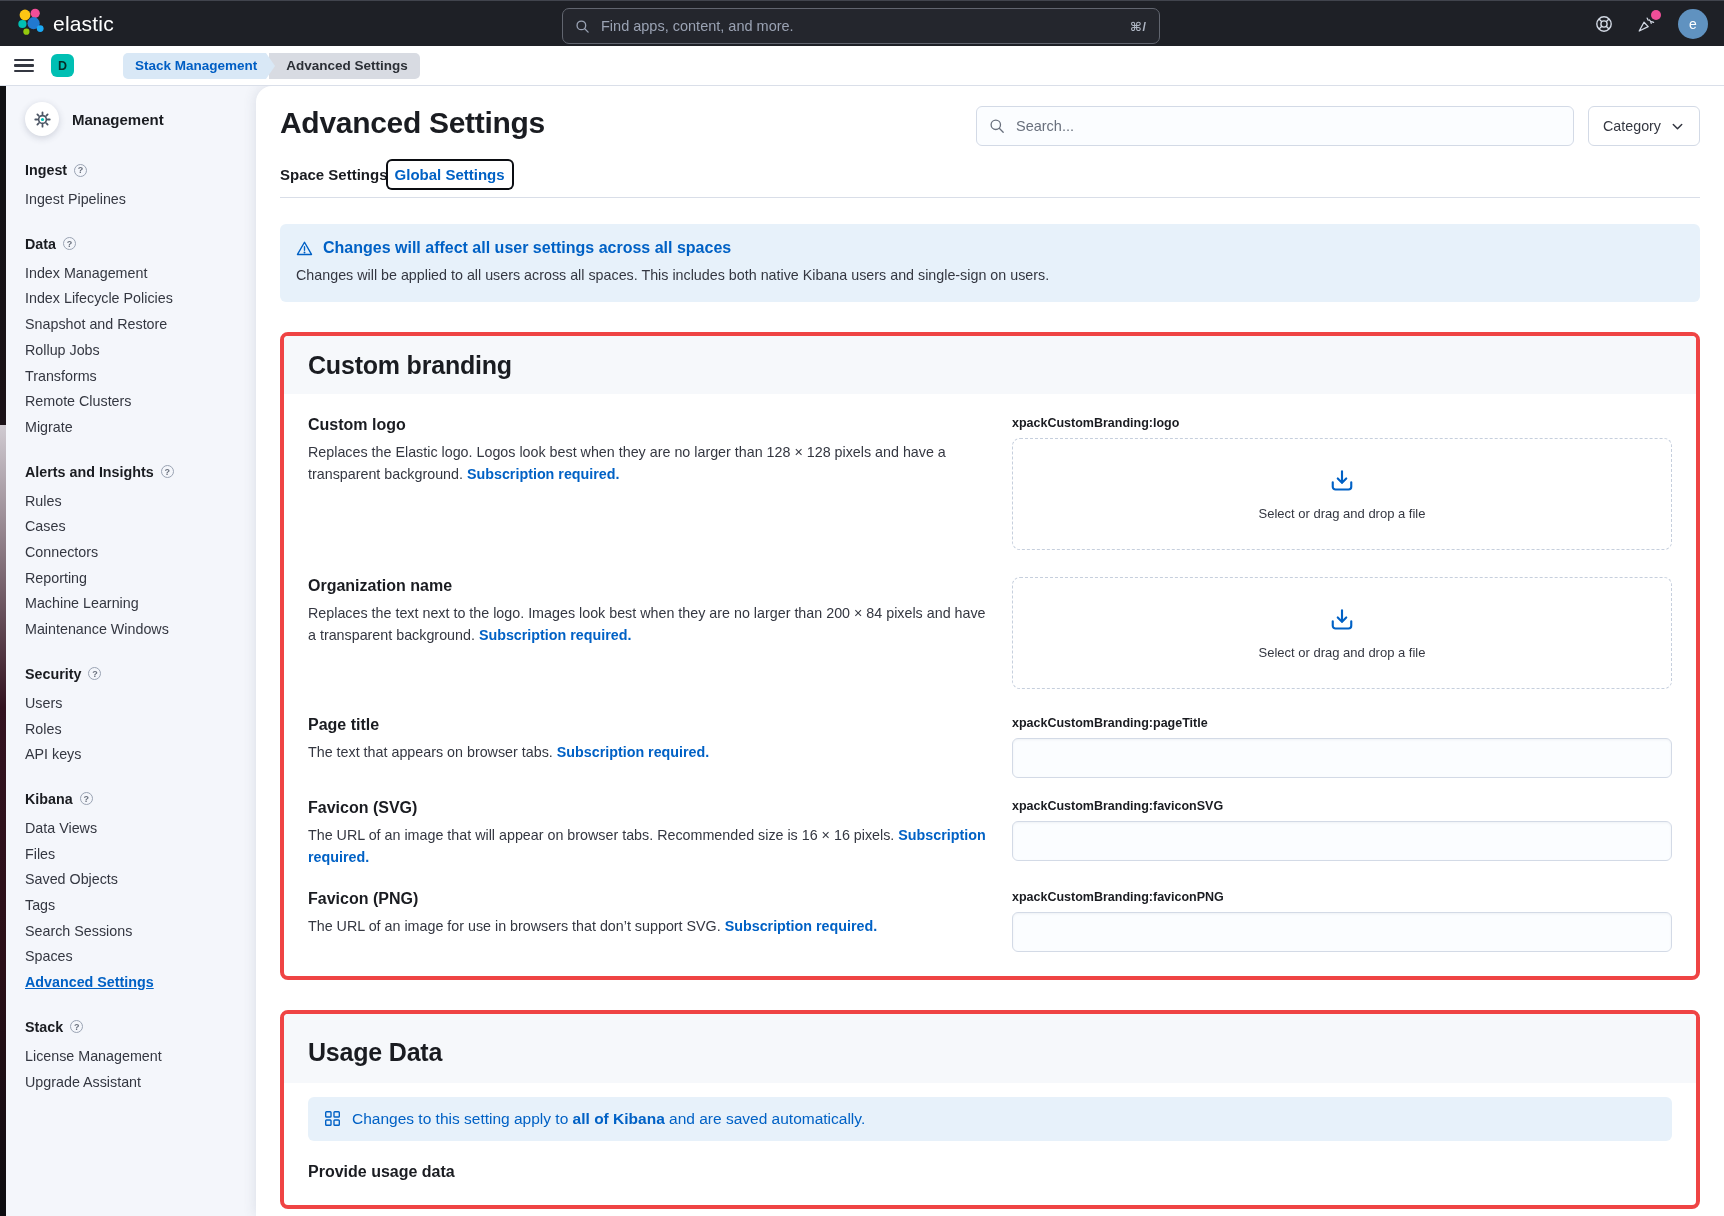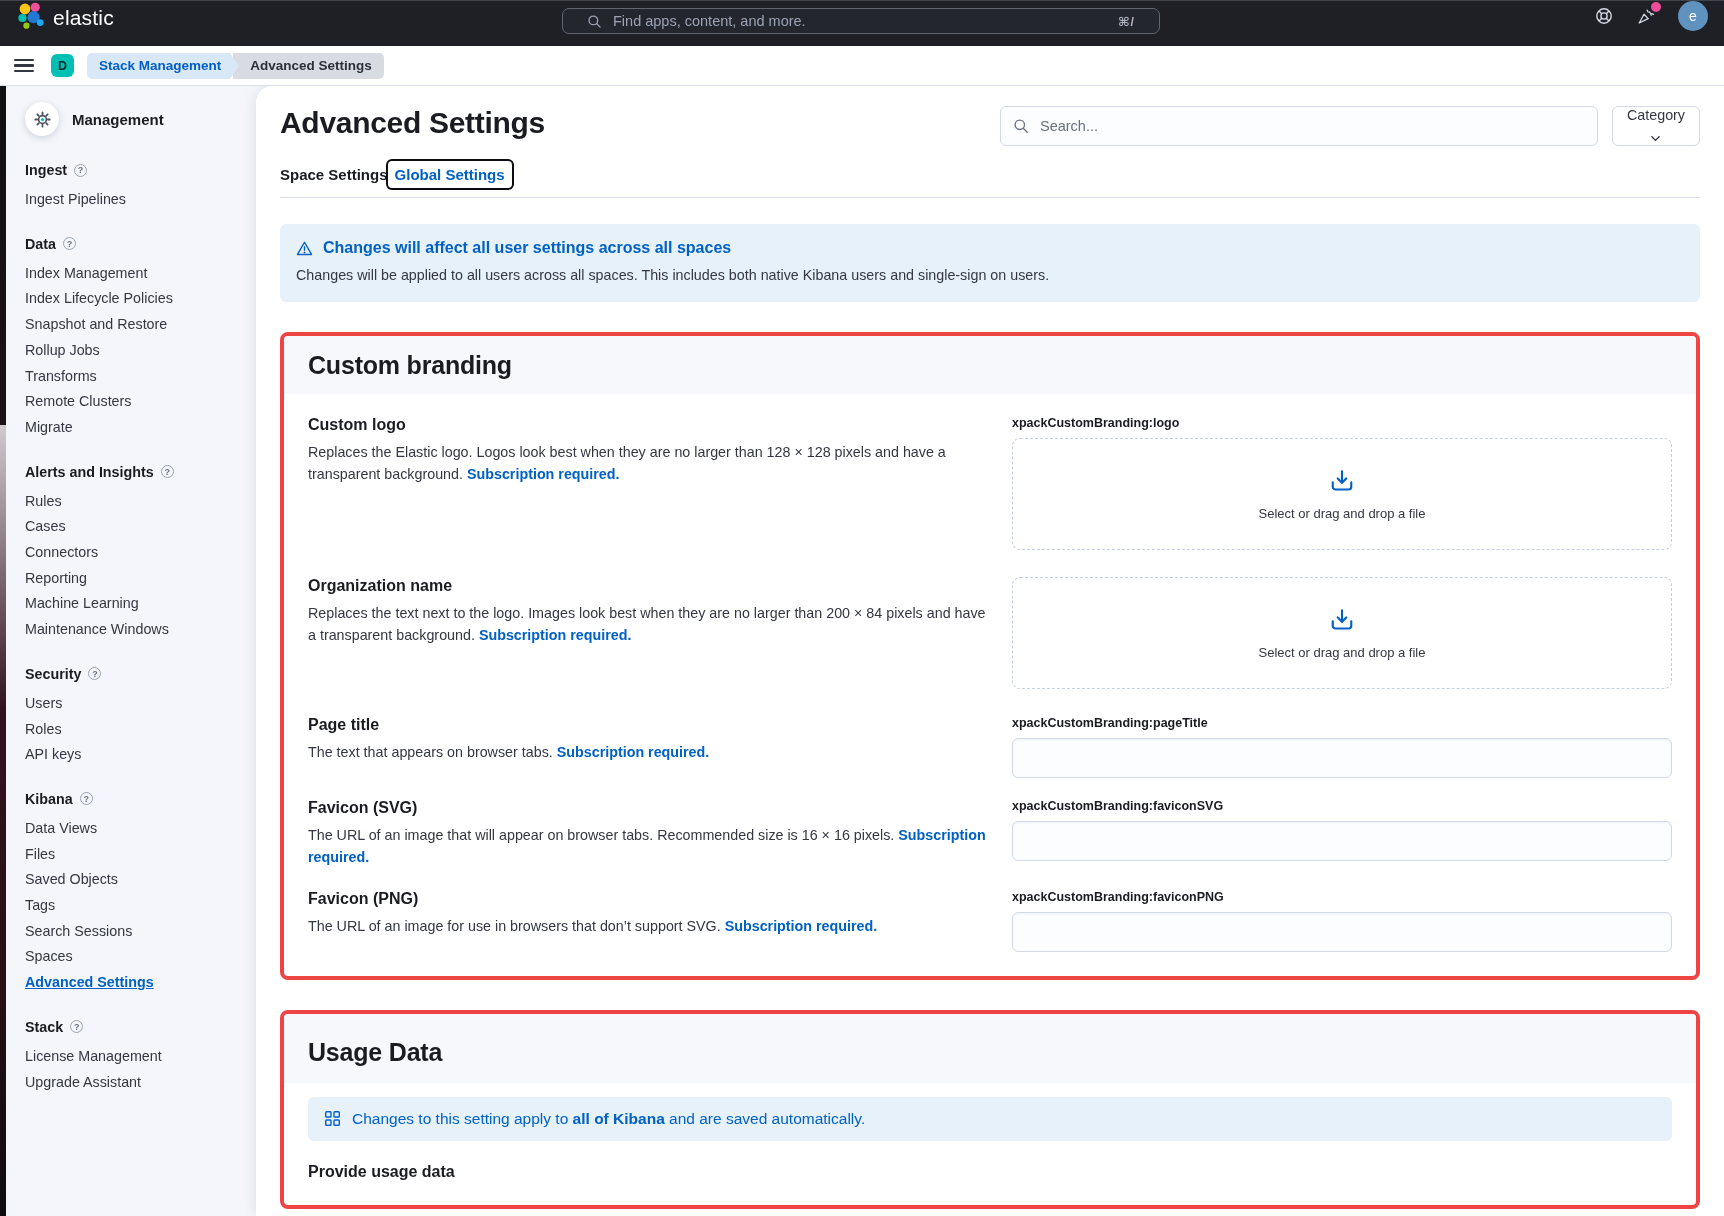--- a/index.html
+++ b/index.html
@@ -8,28 +8,28 @@
     width:1724px; height:1216px; overflow:hidden;
     font-family:"Liberation Sans","DejaVu Sans",sans-serif;
     background:#f4f6fb; color:#343741;
   }
   .page { position:relative; width:1724px; height:1216px; overflow:hidden; }
 
   
   .topbar {
     position:absolute; top:0; left:0; right:0; height:46px;
     background:#1e2026; border-top:1px solid #41444d;
-    display:flex; align-items:flex-start; padding:0 16px; z-index:6;
+    display:flex; align-items:center; padding:0 16px; z-index:6;
   }
   .brand { display:flex; align-items:center; gap:9px; color:#fff; font-size:21px; }
   .brand-name { font-weight:400; letter-spacing:.2px; }
   .hdr-search {
-    position:absolute; left:562px; top:7px; width:598px; height:26px;
+    position:absolute; left:562px; top:7px; width:598px; height:36px;
     background:#24262d; border:1px solid #61656f; border-radius:7px;
-    display:flex; align-items:center; gap:9px; padding:0 24px;
+    display:flex; align-items:center; gap:9px; padding:0 12px;
   }
   .hdr-search svg { flex:0 0 auto; }
   .hdr-search input {
     flex:1; background:transparent; border:none; outline:none;
     color:#d4dae3; font-size:14.5px; font-family:inherit;
   }
   .hdr-search input::placeholder { color:#9aa2b3; }
   .hdr-shortcut { color:#aeb5c2; font-size:12.5px; font-weight:600; letter-spacing:1px; }
   .hdr-right { margin-left:auto; display:flex; align-items:center; gap:22px; }
   .hdr-iconbtn { position:relative; width:20px; height:20px; display:flex; align-items:center; justify-content:center; cursor:pointer; }
@@ -49,21 +49,21 @@
     padding:0 14px; z-index:5;
   }
   .hamburger { width:20px; height:14px; display:flex; flex-direction:column; justify-content:space-between; cursor:pointer; }
   .hamburger span { display:block; height:2.4px; background:#343741; border-radius:1px; }
   .space-avatar {
     margin-left:17px; width:23px; height:23px; border-radius:6px; background:#00bfb3;
     color:#062d28; font-size:12.5px; font-weight:700;
     display:flex; align-items:center; justify-content:center; cursor:pointer;
   }
   .crumbs { display:flex; align-items:center; margin-left:13px; }
-  .crumb { height:26px; display:flex; align-items:center; font-size:13.5px; font-weight:600; padding:0 12px; position:relative; cursor:pointer; }
+  .crumb { height:26px; display:flex; align-items:center; font-size:13.5px; font-weight:600; padding:0 12px; position:relative; cursor:pointer;margin-left:36px; }
   .crumb.primary { background:#d9e8f6; color:#005ec4; border-radius:5px 0 0 5px; padding-right:9px; }
   .crumb.primary::after {
     content:""; position:absolute; right:-9px; top:0; z-index:2;
     border-top:13px solid transparent; border-bottom:13px solid transparent; border-left:9px solid #d9e8f6;
   }
   .crumb.current { background:#d8dbe2; color:#2b2f36; border-radius:0 5px 5px 0; padding-left:17px; margin-left:3px; }
 
   
   .left-strip {
     position:absolute; left:0; top:86px; width:6px; bottom:0;
@@ -101,21 +101,21 @@
   .controls { position:absolute; top:20px; right:24px; display:flex; gap:14px; align-items:center; }
   .search-box {
     width:598px; height:40px; background:#fbfdff; border:1px solid #d3dae6; border-radius:6px;
     display:flex; align-items:center; gap:9px; padding:0 12px;
   }
   .search-box input { flex:1; border:none; outline:none; background:transparent; font-size:14.5px; color:#343741; font-family:inherit; }
   .search-box input::placeholder { color:#69707d; }
   .category-btn {
     height:40px; border:1px solid #d3dae6; background:#fff; border-radius:6px;
     display:flex; align-items:center; gap:9px; padding:0 14px;
-    font-size:14.3px; font-weight:500; color:#343741; font-family:inherit; cursor:pointer;flex-direction:column;
+    font-size:14.3px; font-weight:500; color:#343741; font-family:inherit; cursor:pointer;
   }
 
   .tabs { margin-top:12px; height:46px; display:flex; align-items:center; border-bottom:1px solid #d9dee8; }
   .tab { font-size:15px; font-weight:600; color:#1a1c21; cursor:pointer; }
   .tab.active { color:#0061c5; box-shadow:0 0 0 2px #0b0d12; border-radius:4px; padding:5px 7px;text-align:right; }
 
   .callout { background:#e7f1fa; border-radius:6px; margin-top:26px; padding:15px 16px 16px; }
   .callout-title { display:flex; align-items:center; gap:10px; color:#0061c5; font-size:16px; font-weight:600; }
   .callout-body { margin-top:8px; font-size:14.3px; color:#343741; line-height:1.5; }
 

